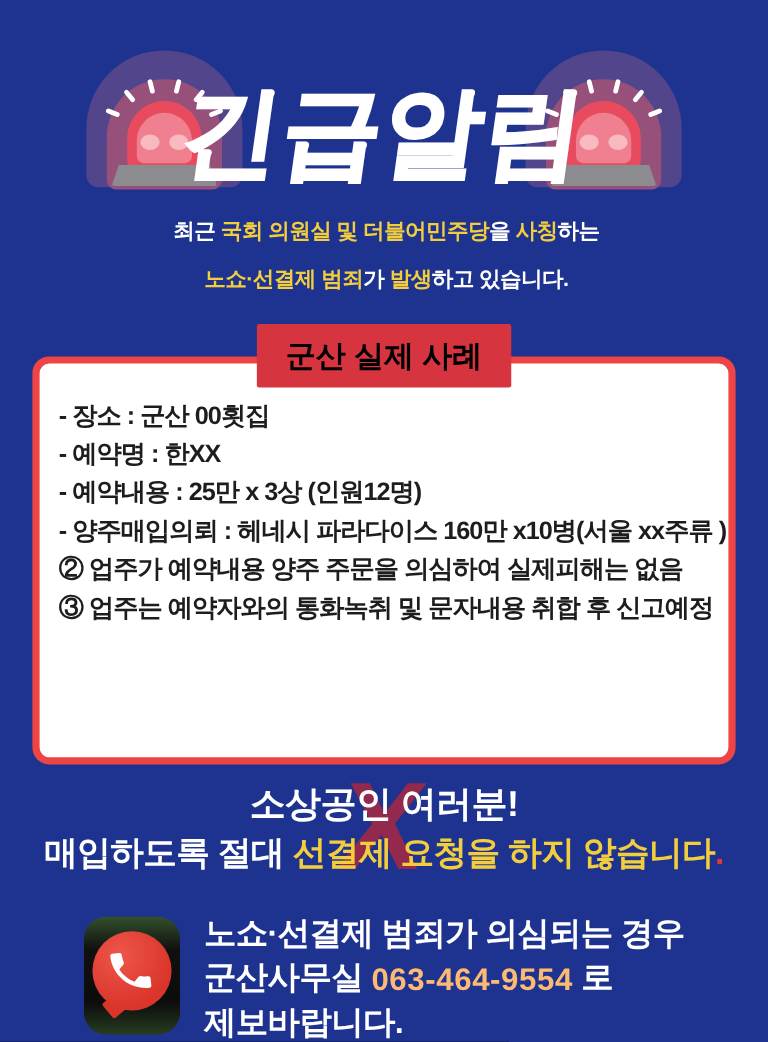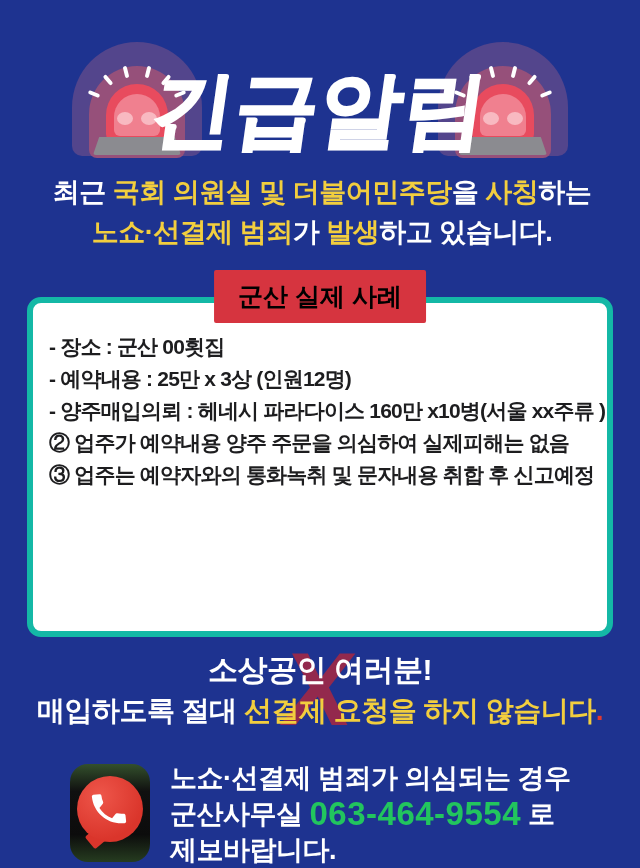--- a/index.html
+++ b/index.html
@@ -71,40 +71,40 @@
     font-size: 82px; font-weight: bold; color: #ffffff;
     -webkit-text-stroke: 2.5px #ffffff;
     transform: skewX(-8deg);
     letter-spacing: 2px;
   }
 
   
   .intro {
     position: absolute; left: 4px; right: 0; top: 172px;
     text-align: center; z-index: 2;
-    font-size: 27px; font-weight: bold; line-height: 40px;
+    font-size: 18px; font-weight: bold; line-height: 40px;
     letter-spacing: -0.5px; white-space: nowrap;
   }
   .c-white  { color: #ffffff; }
   .c-yellow { color: #f2ce3e; }
   .c-red    { color: #e0392f; }
 
   
   .badge {
     position: absolute; left: 50%; top: 270px; transform: translateX(-50%);
     z-index: 6;
     background: #d6343f; color: #000000;
     font-size: 25px; font-weight: bold;
     padding: 10px 24px; border-radius: 2px;
     white-space: nowrap;
   }
   .case-box {
     position: absolute; left: 27px; top: 297px; width: 586px; height: 340px;
     background: #ffffff;
-    border: 6px solid #14b8a6; border-radius: 14px;
+    border: 6px solid #ef4444; border-radius: 14px;
     z-index: 5;
     padding: 28px 10px 0 16px;
   }
   .case-box .line {
     font-size: 21px; font-weight: bold; color: #1d1d1f;
     line-height: 32px; letter-spacing: -0.8px; white-space: nowrap;
   }
   .case-box .indent { padding-left: 27px; }
   .heavy { -webkit-text-stroke: 0.7px #1d1d1f; }
 
@@ -148,21 +148,21 @@
   }
   .handset { position: absolute; left: 18px; top: 24px; width: 42px; height: 42px; }
   .handset svg { width: 100%; height: 100%; fill: #ffffff; transform: rotate(-6deg); }
 
   .contact-text { margin-left: 20px; white-space: nowrap; }
   .contact-line {
     font-size: 27px; font-weight: bold; color: #ffffff;
     line-height: 36px; letter-spacing: -0.5px;
   }
   .phone-number {
-    font-size: 33px; color: #22c55e; letter-spacing: 0.5px;
+    font-size: 26px; color: #fdba74; letter-spacing: 0.5px;
     vertical-align: -2px;
     margin-top: 10px;
   }
 </style>
 </head>
 <body>
 
 <div class="page">
 
   <div>
@@ -205,20 +205,21 @@
     </div>
     <div>
       <span class="c-yellow">노쇼·선결제 범죄</span><span class="c-white">가 </span><span class="c-yellow">발생</span><span class="c-white">하고 있습니다.</span>
     </div>
   </div>
 
   <div class="badge">군산 실제 사례</div>
 
   <div class="case-box">
     <div class="line">- 장소 : 군산 00횟집</div>
+    <div class="line">- 예약명 : 한XX</div>
     <div class="line">- 예약내용 : 25만 x 3상 (인원12명)</div>
     <div class="line">- 양주매입의뢰 : 헤네시 파라다이스 160만 x10병(서울 xx주류 )</div>
     <div class="line">② 업주가 예약내용 양주 주문을 의심하여 실제피해는 없음</div>
     <div class="line">③ 업주는 예약자와의 통화녹취 및 문자내용 취합 후 신고예정</div>
   </div>
 
   <div class="x-mark">X</div>
   <div class="notice-headline">소상공인 여러분!</div>
   <div class="notice-line2">
     <span class="c-white">매입하도록 절대 </span><span class="c-yellow">선결제 요청을 하지 않습니다</span><span class="c-red">.</span>

